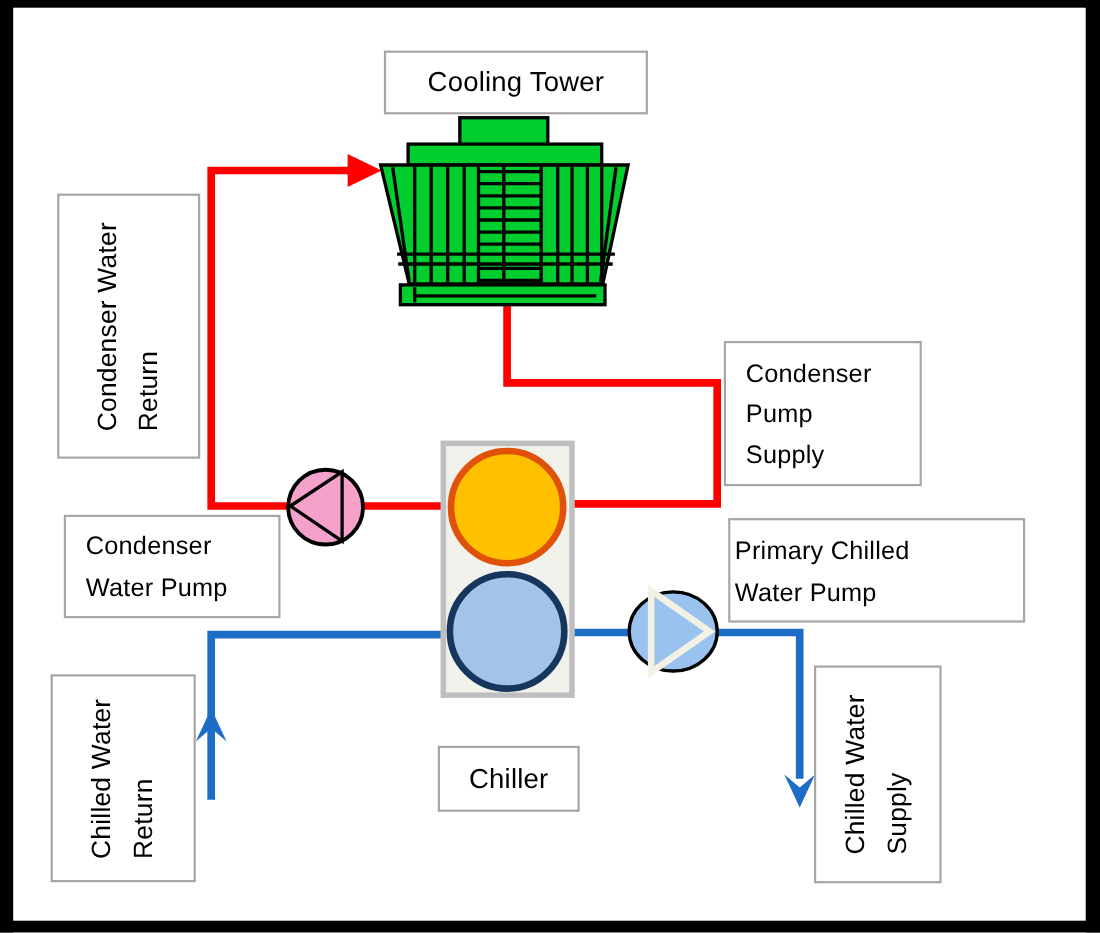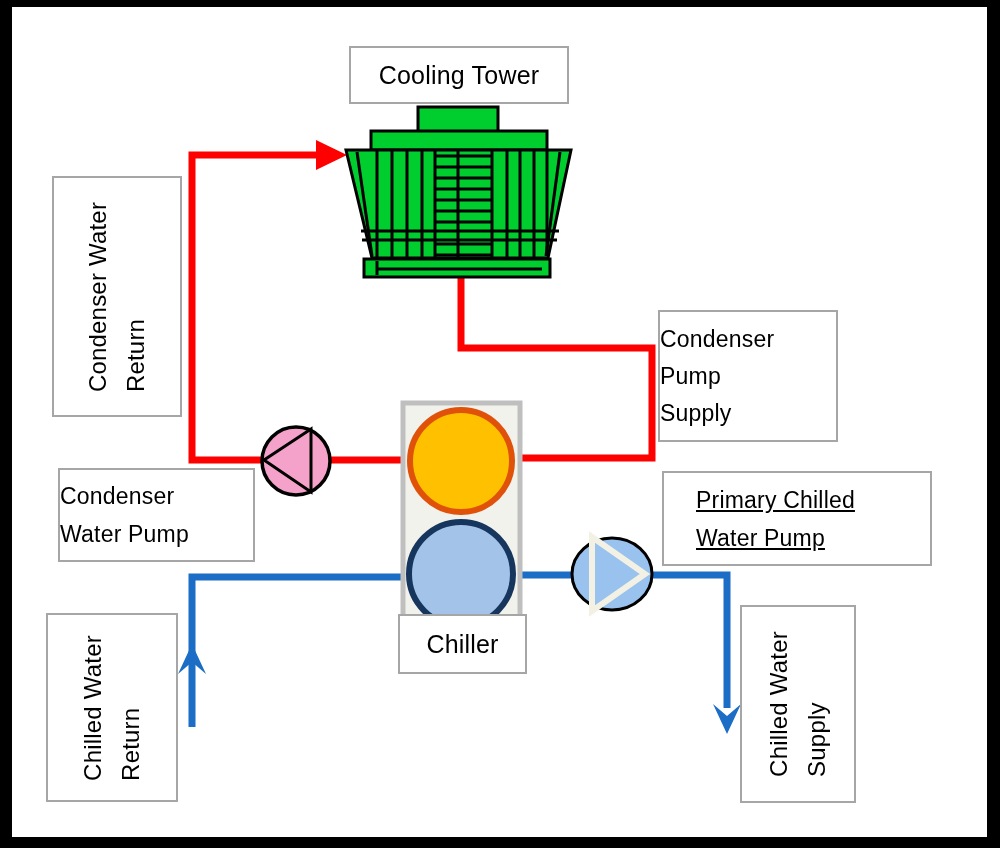--- a/index.html
+++ b/index.html
@@ -19,20 +19,21 @@
     position: absolute;
     background: #ffffff;
     border: 2px solid #a6a6a6;
     box-sizing: border-box;
     display: flex;
     align-items: center;
   }
   .hbox .htext {
     font-size: 23px;
     line-height: 38px;
+    padding-left: 18px;
     letter-spacing: 0.2px;
   }
   .hbox.center { justify-content: center; }
   .hbox.center .htext { padding-left: 0; text-align: center; font-size: 25px; }
   .vbox { justify-content: center; }
   .vtext {
     transform: rotate(-90deg);
     white-space: nowrap;
     font-size: 24px;
     line-height: 38px;
@@ -117,21 +118,21 @@
     </g>
 
     <g fill="#000000">
       <rect x="0" y="0" width="1000" height="7"></rect>
       <rect x="0" y="0" width="12" height="848"></rect>
       <rect x="987" y="0" width="13" height="848"></rect>
       <rect x="0" y="837" width="1000" height="11"></rect>
     </g>
   </svg>
 
-  <div class="hbox center" style="left:349px; top:46px; width:220px; height:58px;">
+  <div class="hbox center" style="left:349px; top:46px; width:240px; height:58px;">
     <div class="htext">Cooling Tower</div>
   </div>
 
   <div class="vbox" style="left:52px; top:176px; width:130px; height:241px;">
     <div class="vtext">
       <span class="ln">Condenser Water</span>
       <span class="ln">Return</span>
     </div>
   </div>
 
@@ -144,27 +145,27 @@
   </div>
 
   <div class="hbox" style="left:58px; top:468px; width:197px; height:94px;">
     <div class="htext">
       <span class="ln">Condenser</span>
       <span class="ln">Water Pump</span>
     </div>
   </div>
 
   <div class="hbox" style="left:662px; top:471px; width:270px; height:95px;">
-    <div class="htext" style="padding-left:32px;text-decoration:underline;">
+    <div class="htext" style="padding-left:4px;">
       <span class="ln">Primary Chilled</span>
       <span class="ln">Water Pump</span>
     </div>
   </div>
 
-  <div class="hbox center" style="left:398px; top:614px; width:129px; height:60px;">
+  <div class="hbox center" style="left:398px; top:678px; width:129px; height:60px;">
     <div class="htext">Chiller</div>
   </div>
 
   <div class="vbox" style="left:46px; top:613px; width:132px; height:189px;">
     <div class="vtext">
       <span class="ln">Chilled Water</span>
       <span class="ln">Return</span>
     </div>
   </div>
 

